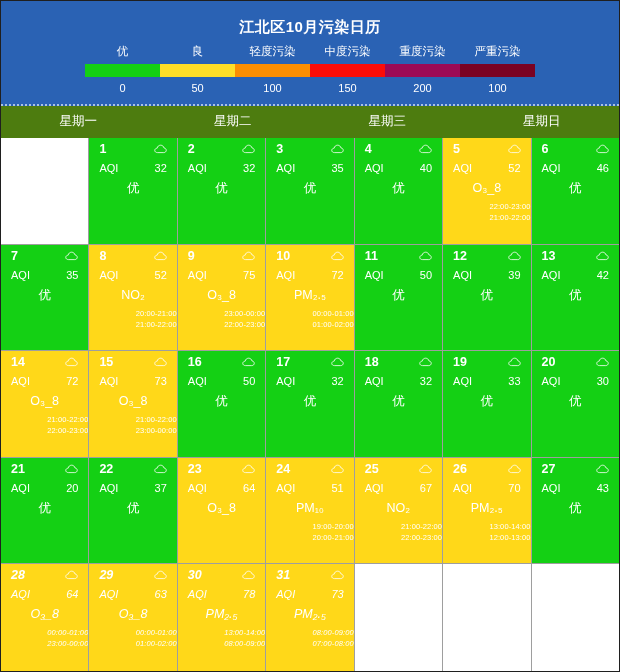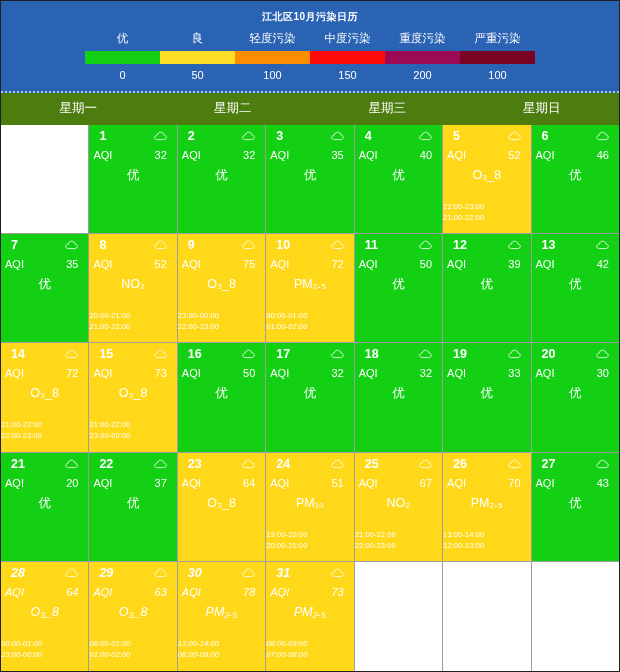--- a/index.html
+++ b/index.html
@@ -8,22 +8,22 @@
     background:#ffffff;
     font-family:"Liberation Sans","DejaVu Sans",sans-serif;
     -webkit-font-smoothing:antialiased;
   }
   #app{width:620px;height:672px;position:relative;box-sizing:border-box;
        border:1px solid #1f1f1f;background:#fff;display:flex;flex-direction:column;}
 
   
   .header{background:#2a62b4;flex:0 0 auto;padding:0;position:relative;}
   .title{
-    text-align:center;color:#ffffff;font-size:10px;font-weight:bold;
-    letter-spacing:.5px;padding:9px 0 7px 0;
+    text-align:center;color:#ffffff;font-size:15px;font-weight:bold;
+    letter-spacing:.5px;padding:17px 0 7px 0;
   }
   .legend{padding:0 0 4px 0;}
   .legend-labels,.legend-ticks{
     display:flex;width:450px;margin:0 auto;box-sizing:border-box;
   }
   .legend-labels span,.legend-ticks span{
     flex:1 1 0;text-align:center;color:#ffffff;font-size:11.5px;
   }
   .legend-labels{padding-bottom:5px;}
   .legend-ticks{padding-top:5px;}
@@ -62,30 +62,30 @@
 
   .c-top{
     display:flex;align-items:center;justify-content:space-between;
     padding:4px 10px 0 10px;
   }
   .daynum{color:#ffffff;font-size:12.5px;font-weight:bold;line-height:14px;}
   .cloud{width:13px;height:10px;display:block;}
 
   .c-aqi{
     display:flex;align-items:center;justify-content:space-between;
-    padding:6px 10px 0 4px;color:#ffffff;font-size:11px;
+    padding:6px 10px 0 10px;color:#ffffff;font-size:11px;
   }
   .c-aqi .v{font-weight:normal;}
 
   .c-level{
     text-align:center;color:#ffffff;font-size:12.5px;
     margin-top:7px;line-height:15px;
   }
 
-  .c-times{margin-top:18px;text-align:left;}
+  .c-times{margin-top:5px;text-align:right;}
   .c-times div{color:#ffffff;font-size:7.5px;line-height:11px;letter-spacing:.1px;}
 </style>
 </head>
 <body>
 
 <div id="app">
 
   <div class="header">
     <div class="title">江北区10月污染日历</div>
 

